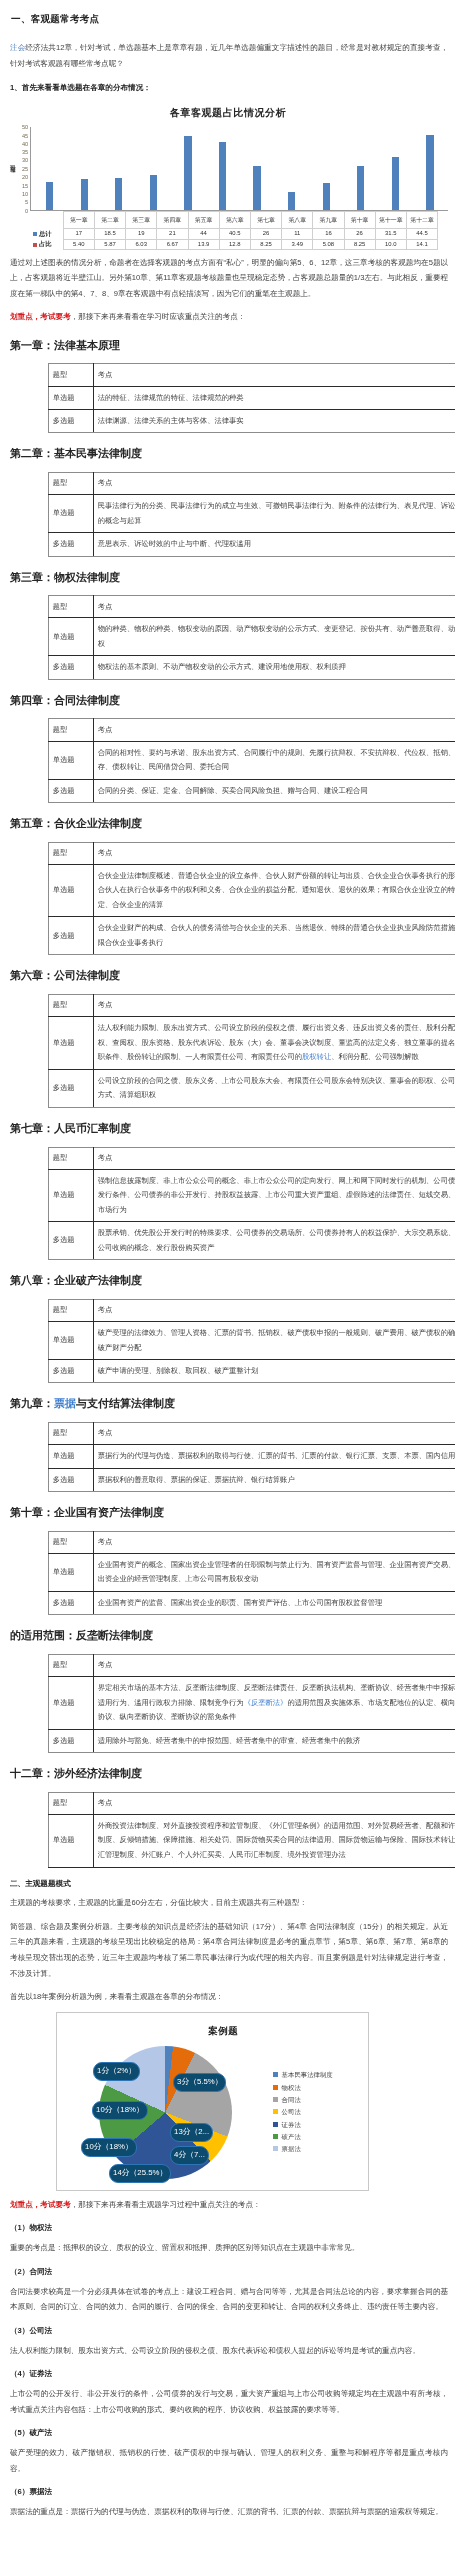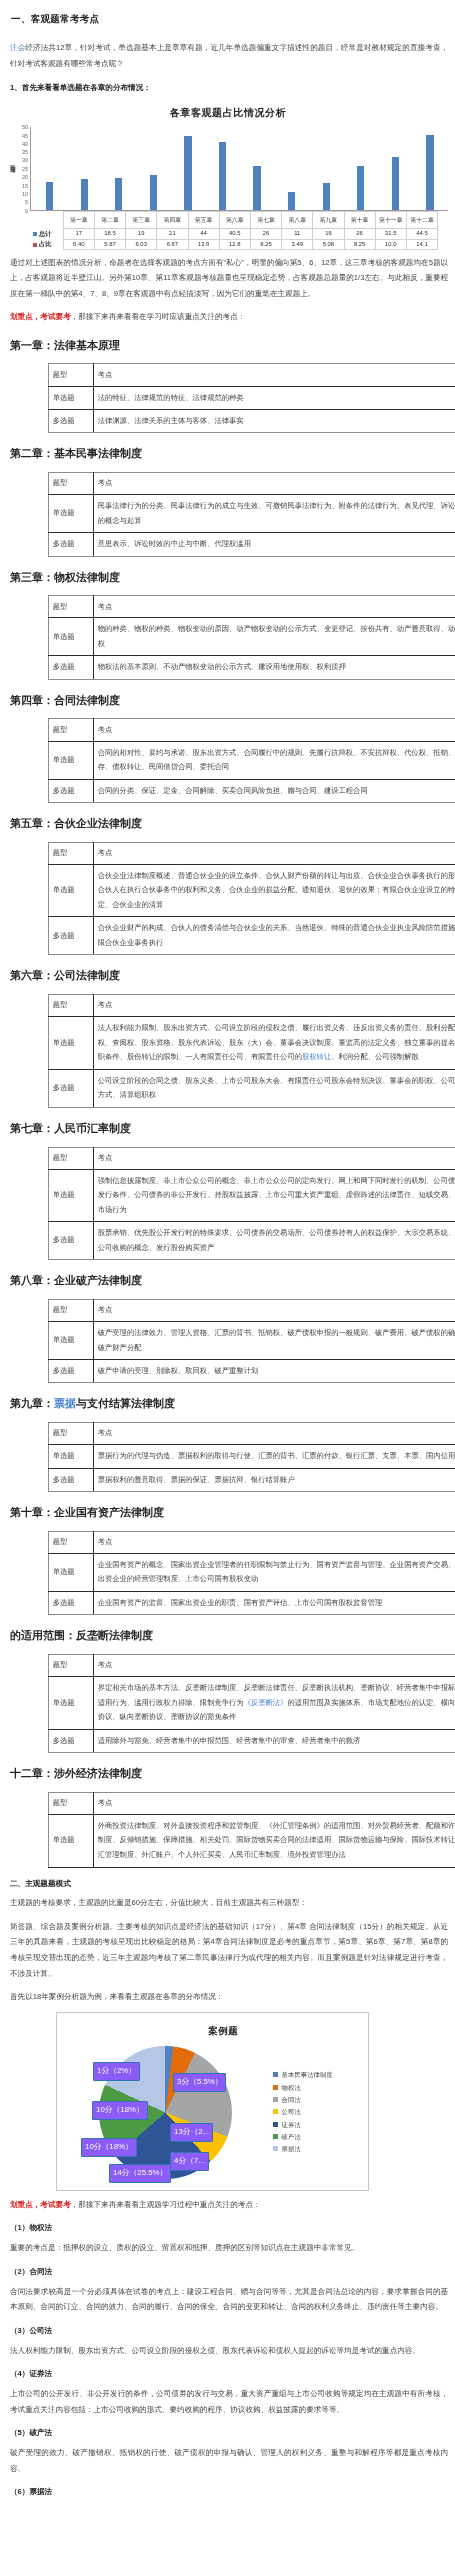--- a/index.html
+++ b/index.html
@@ -133,22 +133,22 @@
     font-weight: bold; font-size: 9.5px; color: #1a1a1a;
     text-align: center; margin: 3.3px 0 0 22px; letter-spacing: 0.6px;
   }
   .pie-area { display: flex; align-items: center; margin-top: 2.2px; }
   .pie-holder { width: 212px; position: relative; height: 140px; }
   .pie {
     position: absolute; left: 38px; top: 3.3px;
     width: 133px; height: 133px; border-radius: 50%;
   }
   .callout {
-    position: absolute; background: #8b5cf6; color: #fff;
-    border: 0.6px solid #2e75b6; border-radius: 1px;
+    position: absolute; background: #0c4a6e; color: #fff;
+    border: 0.6px solid #2e75b6; border-radius: 9px;
     font-size: 7.8px; padding: 1.1px 2.8px; white-space: nowrap; font-weight: 500;
   }
   .legend { font-size: 6.4px; color: #3f3f3f; line-height: 1.75; }
   .legend div { display: flex; align-items: center; margin-bottom: 1.1px; }
   .legend i { width: 5px; height: 5px; display: inline-block; margin-right: 3.3px; }
   h3.subhead {
     font-size: 7.6px; font-weight: bold; color: #262626;
     margin: 9px 0 4.5px 2.2px;
   }
 </style>
@@ -488,21 +488,21 @@
 
   <div class="piebox">
     <div class="pie-title">案例题</div>
     <div class="pie-area">
       <div class="pie-holder">
         <div class="pie" id="pie-el" style="background: conic-gradient(rgb(79, 129, 189) 0deg, rgb(79, 129, 189) 6.55deg, rgb(228, 108, 10) 6.55deg, rgb(228, 108, 10) 26.18deg, rgb(165, 165, 165) 26.18deg, rgb(165, 165, 165) 111.27deg, rgb(255, 192, 0) 111.27deg, rgb(255, 192, 0) 137.45deg, rgb(47, 85, 151) 137.45deg, rgb(47, 85, 151) 229.09deg, rgb(77, 154, 68) 229.09deg, rgb(77, 154, 68) 294.55deg, rgb(180, 199, 231) 294.55deg, rgb(180, 199, 231) 360deg);"></div>
         <div id="pie-callouts">
             <div class="callout" style="left: 32px; top: 20px;">1分（2%）</div>
             <div class="callout" style="left: 112px; top: 31px;">3分（5.5%）</div>
             <div class="callout" style="left: 109px; top: 81px;">13分（2...</div>
-            <div class="callout" style="left: 109px; top: 110px;">4分（7...</div>
+            <div class="callout" style="left: 109px; top: 104px;">4分（7...</div>
             <div class="callout" style="left: 48px; top: 122px;">14分（25.5%）</div>
             <div class="callout" style="left: 20px; top: 96px;">10分（18%）</div>
             <div class="callout" style="left: 31px; top: 59px;">10分（18%）</div>
           </div>
       </div>
       <div class="legend" id="pie-legend">
           <div>
             <i style="background:#4f81bd"></i>
             <span>基本民事法律制度</span>
           </div>
@@ -543,15 +543,16 @@
       <p class="para">重要的考点是：抵押权的设立、质权的设立、留置权和抵押、质押的区别等知识点在主观题中非常常见。</p>
       <h3 class="subhead">（2）合同法</h3>
       <p class="para">合同法要求较高是一个分必须具体在试卷的考点上：建设工程合同、赠与合同等等，尤其是合同法总论的内容，要求掌握合同的基本原则、合同的订立、合同的效力、合同的履行、合同的保全、合同的变更和转让、合同的权利义务终止、违约责任等主要内容。</p>
       <h3 class="subhead">（3）公司法</h3>
       <p class="para">法人权利能力限制、股东出资方式、公司设立阶段的侵权之债、股东代表诉讼和债权人提起的诉讼等均是考试的重点内容。</p>
       <h3 class="subhead">（4）证券法</h3>
       <p class="para">上市公司的公开发行、非公开发行的条件，公司债券的发行与交易，重大资产重组与上市公司收购等规定均在主观题中有所考核，考试重点关注内容包括：上市公司收购的形式、要约收购的程序、协议收购、权益披露的要求等等。</p>
       <h3 class="subhead">（5）破产法</h3>
       <p class="para">破产受理的效力、破产撤销权、抵销权的行使、破产债权的申报与确认、管理人的权利义务、重整与和解程序等都是重点考核内容。</p>
       <h3 class="subhead">（6）票据法</h3>
+      <p class="para">票据法的重点是：票据行为的代理与伪造、票据权利的取得与行使、汇票的背书、汇票的付款、票据抗辩与票据的追索权等规定。</p>
     </div>
 </div>
 
 
 </body></html>

